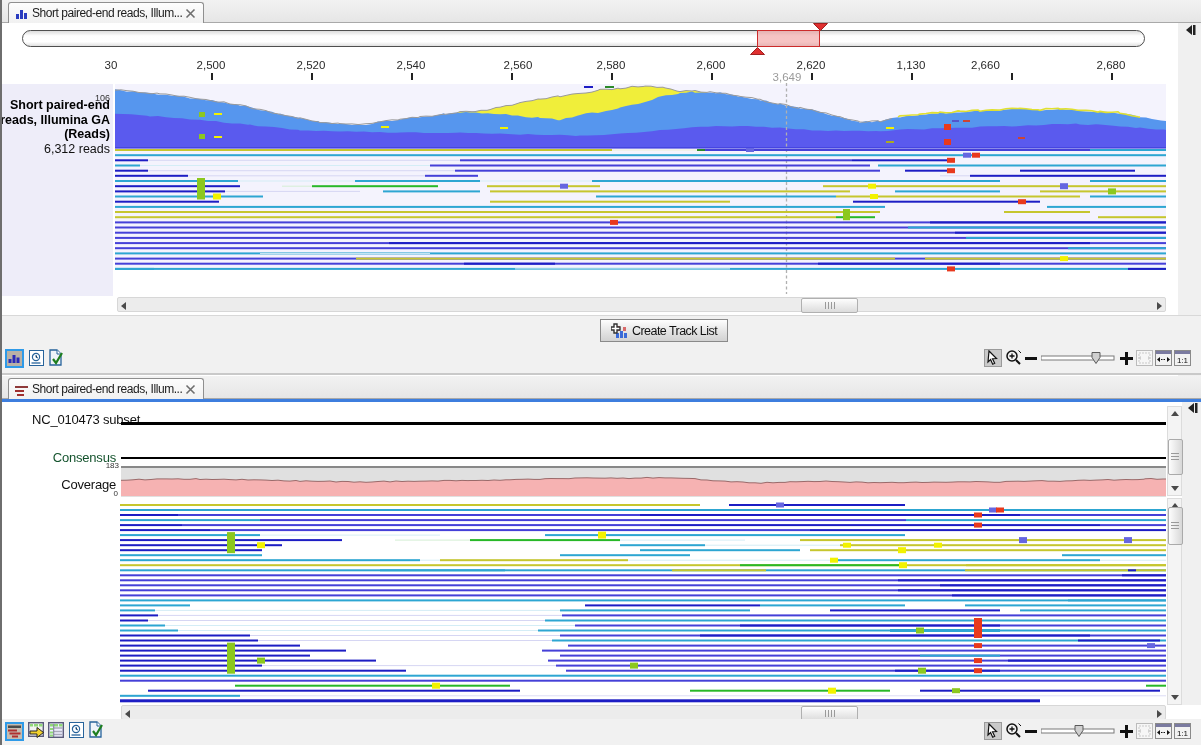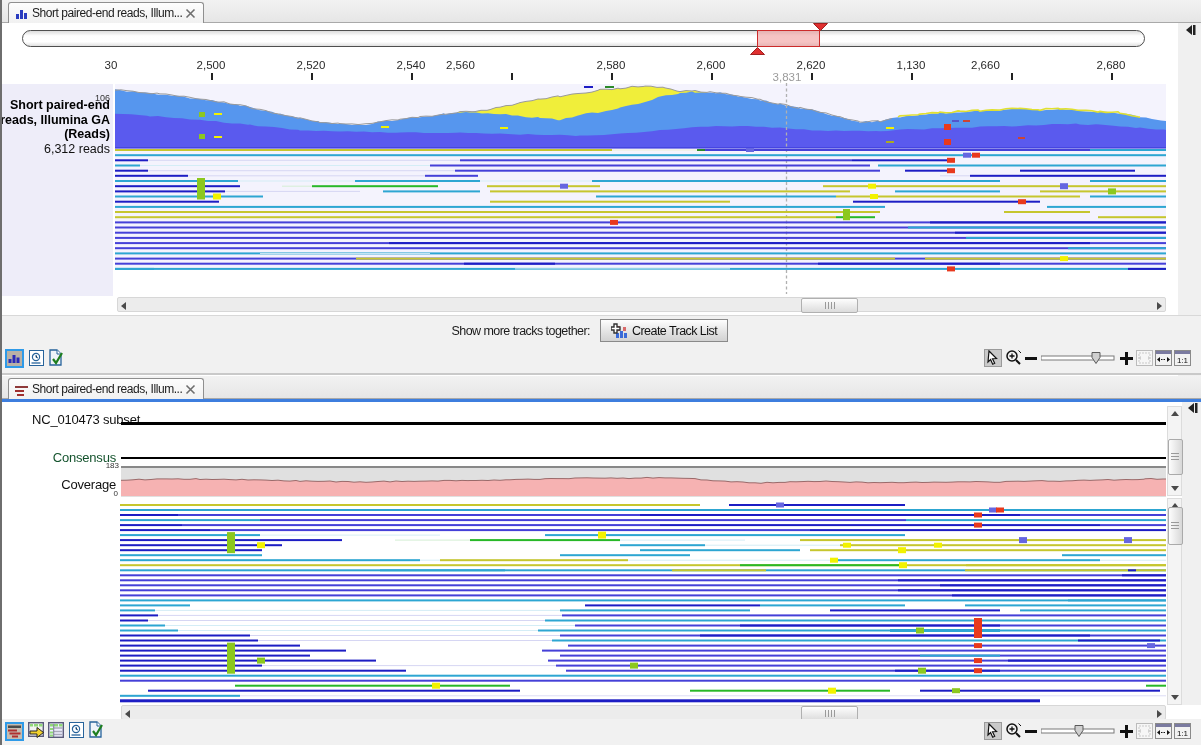--- a/index.html
+++ b/index.html
@@ -36,35 +36,35 @@
       <path d="M0.5 7.5 H14.5 L7.5 0.5 Z" fill="#e03030" stroke="#a02020" stroke-width="1"></path>
     </svg>
 
 <div style="position:absolute;left:71px;top:59px;width:80px;text-align:center;font-size:11.5px;color:#2a2a2a;">30</div>
     <div style="position:absolute;left:171px;top:59px;width:80px;text-align:center;font-size:11.5px;color:#2a2a2a;">2,500</div>
     <div style="position:absolute;left:211px;top:73px;width:1.5px;height:7px;background:#222;"></div>
     <div style="position:absolute;left:271px;top:59px;width:80px;text-align:center;font-size:11.5px;color:#2a2a2a;">2,520</div>
     <div style="position:absolute;left:311px;top:73px;width:1.5px;height:7px;background:#222;"></div>
     <div style="position:absolute;left:371px;top:59px;width:80px;text-align:center;font-size:11.5px;color:#2a2a2a;">2,540</div>
     <div style="position:absolute;left:411px;top:73px;width:1.5px;height:7px;background:#222;"></div>
-    <div style="position:absolute;left:446px;top:59px;width:80px;font-size:11.5px;color:#2a2a2a;">2,560</div>
+    <div style="position:absolute;left:478px;top:59px;width:80px;text-align:center;font-size:11.5px;color:#2a2a2a;">2,560</div>
     <div style="position:absolute;left:511px;top:73px;width:1.5px;height:7px;background:#222;"></div>
     <div style="position:absolute;left:571px;top:59px;width:80px;text-align:center;font-size:11.5px;color:#2a2a2a;">2,580</div>
     <div style="position:absolute;left:611px;top:73px;width:1.5px;height:7px;background:#222;"></div>
     <div style="position:absolute;left:671px;top:59px;width:80px;text-align:center;font-size:11.5px;color:#2a2a2a;">2,600</div>
     <div style="position:absolute;left:711px;top:73px;width:1.5px;height:7px;background:#222;"></div>
     <div style="position:absolute;left:771px;top:59px;width:80px;text-align:center;font-size:11.5px;color:#2a2a2a;">2,620</div>
     <div style="position:absolute;left:811px;top:73px;width:1.5px;height:7px;background:#222;"></div>
     <div style="position:absolute;left:871px;top:59px;width:80px;text-align:center;font-size:11.5px;color:#2a2a2a;">1,130</div>
     <div style="position:absolute;left:911px;top:73px;width:1.5px;height:7px;background:#222;"></div>
     <div style="position:absolute;left:971px;top:59px;width:80px;text-align:left;font-size:11.5px;color:#2a2a2a;">2,660</div>
     <div style="position:absolute;left:1011px;top:73px;width:1.5px;height:7px;background:#222;"></div>
     <div style="position:absolute;left:1071px;top:59px;width:80px;text-align:center;font-size:11.5px;color:#2a2a2a;">2,680</div>
     <div style="position:absolute;left:1111px;top:73px;width:1.5px;height:7px;background:#222;"></div>
-    <div style="position:absolute;left:747px;top:71px;width:80px;text-align:center;font-size:11.5px;color:#9b9b9b;">3,831</div>
+    <div style="position:absolute;left:747px;top:71px;width:80px;text-align:center;font-size:11.5px;color:#9b9b9b;">3,649</div>
 
 <div class="abs" style="left:1px;top:84px;width:112px;height:212px;background:#eeedf9;"></div>
 <div class="abs" style="left:0;top:85px;width:110px;text-align:right;font-size:9px;color:#333;margin-top:8px;">106</div>
 <div class="abs" style="left:0;top:98px;width:110px;text-align:right;font-size:12.5px;font-weight:bold;color:#000000;line-height:14.5px;white-space:nowrap;">Short paired-end<br>reads, Illumina GA<br>(Reads)</div>
 <div class="abs" style="left:0;top:142px;width:110px;text-align:right;font-size:12.5px;color:#111;">6,312 reads</div>
 
 <div class="abs" style="left:115px;top:84px;width:1051px;height:184px;background:#f4f3fd;"></div>
 <svg class="abs" style="left:0px;top:0px" width="1201" height="376" viewBox="0 0 1201 376">
 <polygon points="457.0,112.8 460.0,111.6 466.0,111.3 472.0,111.7 475.0,111.6 481.0,110.3 487.0,110.3 490.0,109.6 496.0,107.5 500.0,107.2 506.0,105.6 512.0,105.3 518.0,103.3 520.0,102.6 526.0,101.4 532.0,100.7 538.0,99.0 540.0,99.1 546.0,98.7 552.0,97.0 558.0,95.9 560.0,96.8 566.0,95.4 572.0,94.1 578.0,93.5 580.0,93.4 586.0,93.0 592.0,92.1 598.0,90.3 600.0,89.3 606.0,89.2 612.0,89.6 618.0,88.2 620.0,88.8 626.0,88.1 632.0,86.3 638.0,86.9 644.0,86.4 645.0,86.1 651.0,86.2 657.0,87.4 663.0,87.2 665.0,87.9 671.0,89.1 677.0,91.1 680.0,91.6 686.0,90.6 692.0,91.0 695.0,90.5 701.0,92.1 707.0,92.4 708.0,130.0 455.0,125.0" fill="#f0ee3a"></polygon>
       <polygon points="115.0,89.3 121.0,90.3 127.0,91.8 133.0,91.2 139.0,92.6 145.0,92.6 151.0,93.1 157.0,94.5 160.0,94.8 166.0,94.8 172.0,95.8 178.0,95.7 184.0,96.7 190.0,98.5 196.0,98.6 200.0,99.1 206.0,100.3 212.0,100.1 218.0,101.8 224.0,102.6 230.0,104.1 236.0,103.9 240.0,105.7 246.0,105.8 252.0,107.5 258.0,109.7 260.0,110.3 266.0,110.8 272.0,111.8 278.0,114.2 280.0,113.6 286.0,115.4 292.0,116.6 298.0,117.5 300.0,118.1 306.0,119.2 312.0,121.1 318.0,121.1 320.0,122.3 326.0,122.2 332.0,123.0 338.0,124.1 340.0,123.7 346.0,124.0 352.0,125.0 358.0,124.2 360.0,124.9 366.0,124.9 372.0,124.0 378.0,121.6 380.0,121.5 386.0,120.7 392.0,120.9 398.0,119.9 400.0,119.6 406.0,118.2 412.0,117.3 418.0,117.7 420.0,117.3 426.0,116.5 432.0,116.3 438.0,115.1 444.0,113.3 445.0,114.5 451.0,112.9 457.0,112.7 460.0,112.7 466.0,112.0 470.0,112.4 476.0,112.6 482.0,113.5 488.0,113.2 494.0,114.0 500.0,114.3 506.0,114.1 512.0,115.4 518.0,115.4 520.0,116.0 526.0,117.2 532.0,117.8 538.0,117.1 540.0,117.9 546.0,118.2 552.0,118.4 558.0,120.2 560.0,120.2 566.0,118.1 572.0,117.4 578.0,115.6 580.0,114.9 586.0,113.3 592.0,112.5 598.0,112.9 600.0,112.6 606.0,110.9 612.0,110.1 618.0,108.5 620.0,107.4 626.0,105.9 632.0,104.7 638.0,104.1 640.0,103.5 646.0,101.8 652.0,100.0 658.0,97.1 660.0,96.6 666.0,95.2 672.0,95.0 678.0,94.0 680.0,92.9 686.0,92.8 692.0,91.6 695.0,92.7 701.0,92.6 707.0,92.8 710.0,92.5 716.0,93.2 720.0,92.2 726.0,94.3 732.0,94.5 738.0,96.4 740.0,96.5 746.0,97.8 752.0,98.9 758.0,99.2 760.0,100.5 766.0,100.6 772.0,103.0 778.0,104.2 780.0,103.6 786.0,105.7 792.0,106.3 798.0,107.3 800.0,108.5 806.0,108.8 812.0,109.6 818.0,111.1 820.0,111.7 826.0,114.1 832.0,115.7 838.0,116.1 840.0,117.2 846.0,118.3 852.0,120.8 858.0,121.6 860.0,122.7 866.0,121.1 872.0,122.2 878.0,120.6 880.0,121.7 886.0,119.4 892.0,118.0 898.0,117.3 900.0,117.4 906.0,116.1 912.0,116.0 918.0,115.2 920.0,114.8 926.0,114.5 932.0,113.4 938.0,113.5 940.0,112.2 946.0,113.4 952.0,112.5 958.0,112.5 960.0,112.4 966.0,112.0 972.0,111.2 978.0,110.4 980.0,111.3 986.0,110.4 992.0,110.1 998.0,110.7 1000.0,110.4 1006.0,109.4 1012.0,109.1 1018.0,109.0 1020.0,108.8 1026.0,109.0 1032.0,109.0 1038.0,109.8 1040.0,110.7 1046.0,110.0 1052.0,110.0 1058.0,109.3 1060.0,108.7 1066.0,109.7 1072.0,109.4 1078.0,110.5 1080.0,110.9 1086.0,111.4 1092.0,111.8 1098.0,111.8 1100.0,111.9 1106.0,111.8 1112.0,112.6 1118.0,113.5 1120.0,113.5 1126.0,113.7 1132.0,114.7 1138.0,116.6 1140.0,117.2 1146.0,117.5 1152.0,119.1 1155.0,119.4 1161.0,120.4 1166.0,121.0 1166.0,147.0 115.0,147.0" fill="#5696ee"></polygon>
@@ -199,21 +199,20 @@
       </svg>
       <svg style="position:absolute;right:3px;top:4px" width="6" height="8" viewBox="0 0 6 8">
         <path d="M1 0 L6 4 L1 8 Z" fill="#4a4a4a"></path>
       </svg>
       <div style="position:absolute;left:683px;top:0px;width:55px;height:13px;background:linear-gradient(#fdfdfd,#dcdcdc);border:1px solid #b0b0b0;border-radius:2px;">
         <div style="position:absolute;left:50%;top:3px;margin-left:-5px;width:10px;height:7px;background:repeating-linear-gradient(90deg,#9a9a9a 0 1px,transparent 1px 3px)"></div>
       </div>
     </div>
 
 <div class="abs" style="left:0;top:315px;width:1201px;height:60px;background:#f1f1f1;border-top:1px solid #d8d8d8;box-sizing:border-box;"></div>
-<div class="abs" style="left:300px;top:324px;width:290px;text-align:right;font-size:12.5px;letter-spacing:-0.55px;color:#1b1b1b;">Show more tracks together:</div>
 <div class="abs" style="left:600px;top:319px;width:128px;height:23px;background:linear-gradient(#fefefe,#e2e2e2 60%,#d2d2d2);border:1px solid #8a8a8a;border-radius:0;box-sizing:border-box;">
   <div style="position:absolute;left:10px;top:3px;"><svg width="17" height="16" viewBox="0 0 17 16">
 <rect x="6" y="3" width="3" height="5" fill="#d86a6a"></rect>
           <rect x="12" y="4" width="3" height="4" fill="#d86a6a"></rect>
 <rect x="5" y="10" width="3" height="5" fill="#3a6ad8"></rect>
           <rect x="9" y="8" width="3" height="7" fill="#3a6ad8"></rect>
           <rect x="13" y="10" width="3" height="5" fill="#3a6ad8"></rect>
 <path d="M3 1 H6 V4 H9 V7 H6 V10 H3 V7 H0 V4 H3 Z" fill="#fff" stroke="#333" stroke-width="1.4"></path>
         </svg></div>
   <div style="position:absolute;left:31px;top:4px;font-size:12.5px;letter-spacing:-0.55px;color:#111;white-space:nowrap;">Create Track List</div>

